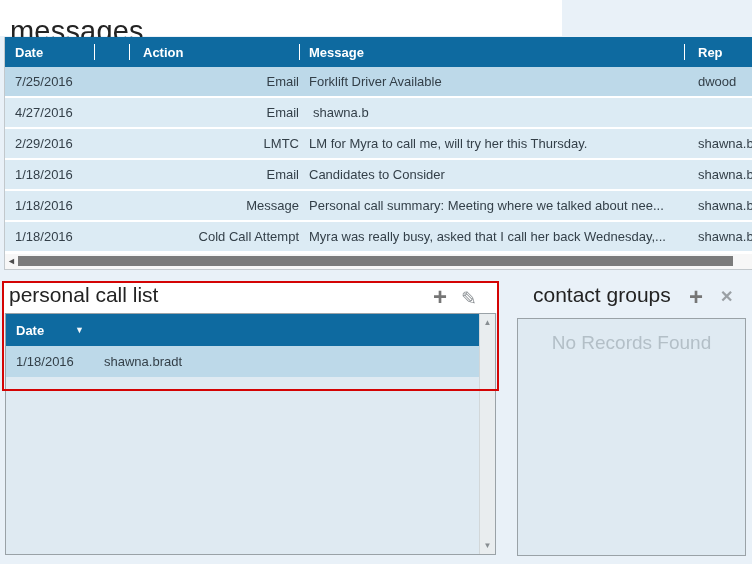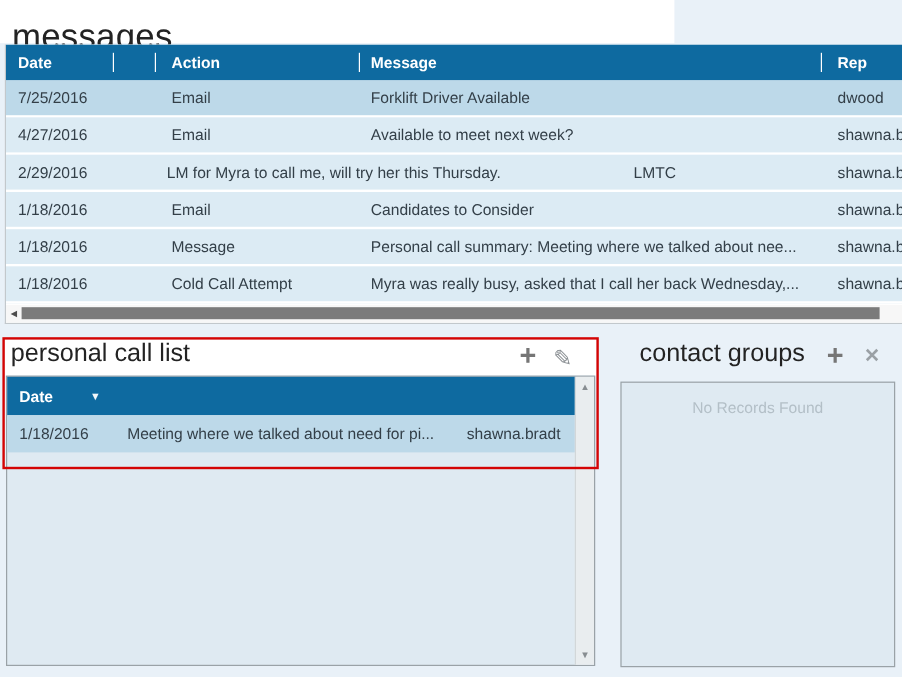--- a/index.html
+++ b/index.html
@@ -21,21 +21,21 @@
   .mheader{display:flex;width:812px;height:30px;background:var(--header-blue,#0e6aa0);
     color:#fff;font-size:13px;font-weight:bold;align-items:center;}
   .mheader .cell{position:relative;height:100%;display:flex;align-items:center;box-sizing:border-box;white-space:nowrap;}
   .mheader .cell.div::before{content:"";position:absolute;left:0;top:7px;height:16px;width:1px;background:#fff;}
   .mrow{display:flex;width:812px;height:31px;align-items:center;background:var(--row-blue,#dcebf4);
     border-bottom:2px solid #ffffff;box-sizing:border-box;font-size:13px;color:var(--cell-text,#333f48);}
   .mrow.selected{background:var(--row-selected,#bdd9e9);}
   .mrow .cell{box-sizing:border-box;white-space:nowrap;overflow:hidden;}
   .c-date{width:89px;padding-left:10px;}
   .c-gap{width:35px;}
-  .c-action{width:170px;padding-left:14px;}
+  .c-action{width:170px;padding-left:14px;text-align:right;}
   .c-msg{width:385px;padding-left:10px;}
   .c-rep{width:133px;padding-left:14px;}
 
   
   .hscroll{position:absolute;left:0px;top:217px;width:747px;height:15px;background:#f7f7f7;}
   .hscroll .sb-left{position:absolute;left:2px;top:3px;font-size:9px;color:#4d4d4d;line-height:9px;}
   .hscroll .sb-thumb{position:absolute;left:13px;top:2px;width:715px;height:10px;background:#7b7b7b;}
 
   
   .pcl-title-bg{position:absolute;left:4px;top:283px;width:493px;height:30px;background:#ffffff;}
@@ -62,21 +62,21 @@
   .pcl-vscroll{position:absolute;right:0;top:0;bottom:0;width:15px;background:#e9edef;border-left:1px solid #d2d7d9;}
   .pcl-vscroll .sb-up{position:absolute;top:4px;left:0;width:100%;text-align:center;font-size:8px;color:#878d91;}
   .pcl-vscroll .sb-down{position:absolute;bottom:4px;left:0;width:100%;text-align:center;font-size:8px;color:#878d91;}
 
   
   .cg-title{position:absolute;left:517px;top:283px;font-size:21px;color:#232323;margin-left:16px;}
   .cg-add{left:689px;top:283px;font-size:24px;font-weight:bold;}
   .cg-close{left:720px;top:287px;font-size:16px;font-weight:bold;color:#9aa0a5;}
   .cg-panel{position:absolute;left:517px;top:318px;width:229px;height:238px;box-sizing:border-box;
     background:var(--panel-fill,#dfeaf2);border:1px solid var(--panel-border,#9aa2a7);}
-  .cg-empty{margin-top:13px;text-align:center;font-size:13px;color:var(--muted-text,#b3bfc7);}
+  .cg-empty{margin-top:13px;text-align:center;font-size:19px;color:var(--muted-text,#b3bfc7);}
 </style>
 </head>
 <body>
 
 <div class="title-strip"></div>
 <div class="messages-title">messages</div>
 
 <div class="messages-box">
   <div class="mheader">
     <div class="cell c-date">Date</div>
@@ -92,29 +92,28 @@
         <div class="cell c-gap"></div>
         <div class="cell c-action">Email</div>
         <div class="cell c-msg">Forklift Driver Available</div>
         <div class="cell c-rep">dwood</div>
       </div>
 
       <div class="mrow">
         <div class="cell c-date">4/27/2016</div>
         <div class="cell c-gap"></div>
         <div class="cell c-action">Email</div>
-        <div class="cell c-msg">Available to meet next week?</div>
         <div class="cell c-rep">shawna.b</div>
       </div>
 
       <div class="mrow">
         <div class="cell c-date">2/29/2016</div>
         <div class="cell c-gap"></div>
+        <div class="cell c-action">LMTC</div>
         <div class="cell c-msg">LM for Myra to call me, will try her this Thursday.</div>
-        <div class="cell c-action">LMTC</div>
         <div class="cell c-rep">shawna.b</div>
       </div>
 
       <div class="mrow">
         <div class="cell c-date">1/18/2016</div>
         <div class="cell c-gap"></div>
         <div class="cell c-action">Email</div>
         <div class="cell c-msg">Candidates to Consider</div>
         <div class="cell c-rep">shawna.b</div>
       </div>
@@ -150,21 +149,20 @@
   <div class="pcl-header">
     <div class="cell p-date">
       <span>Date</span>
       <span class="sort-glyph">▼</span>
     </div>
   </div>
   <div>
 
       <div class="pcl-row selected">
         <div class="cell p-date">1/18/2016</div>
-        <div class="cell p-sum">Meeting where we talked about need for pi...</div>
         <div class="cell p-rep">shawna.bradt</div>
       </div>
     </div>
   <div class="pcl-vscroll">
     <span class="sb-up">▲</span>
     <span class="sb-down">▼</span>
   </div>
 </div>
 
 <div class="redbox"></div>

